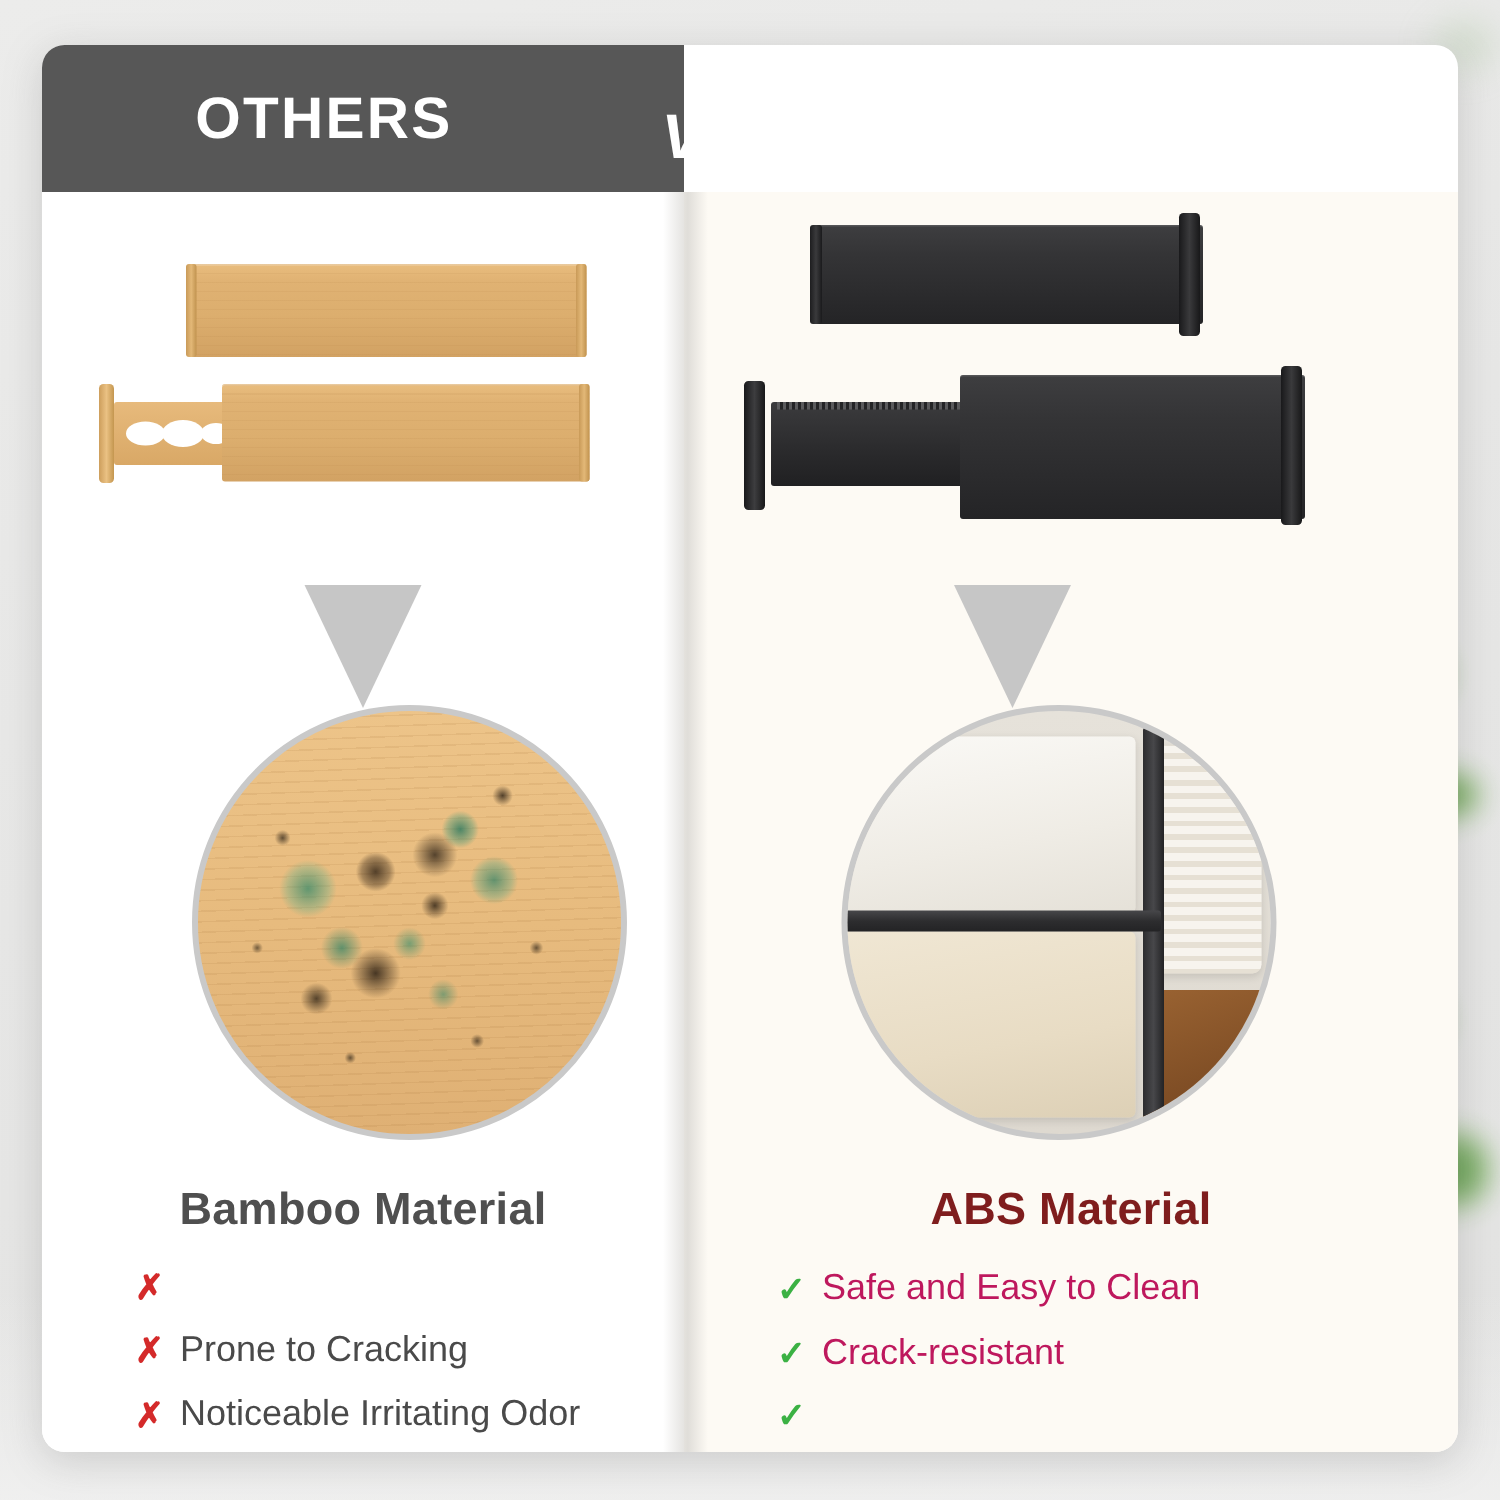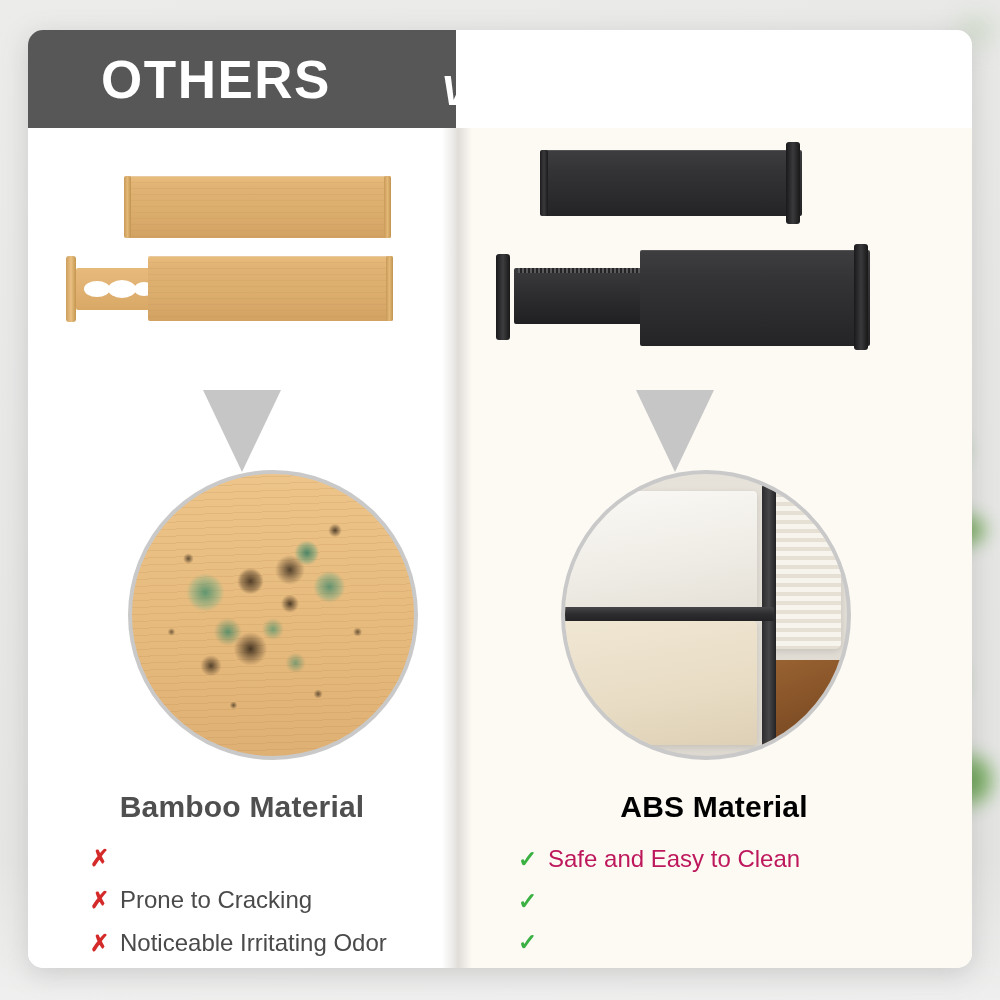--- a/index.html
+++ b/index.html
@@ -31,21 +31,21 @@
     border-radius:15px;overflow:hidden;
     box-shadow:0 6px 26px rgba(120,120,120,.28);
     background:#fff;}
 
   
   .header{position:absolute;left:0;top:0;width:100%;height:98px;display:flex;}
   .hdr-left{width:428px;height:100%;background:#575757;position:relative;}
   .hdr-right{flex:1;height:100%;background:#f96400;position:relative;}
   .hdr-title{position:absolute;top:0;left:0;width:100%;height:100%;
     display:flex;align-items:center;justify-content:center;
-    color:#fff;font-size:53px;font-weight:700;letter-spacing:1.5px;line-height:1;}
+    color:#fff;font-size:39px;font-weight:700;letter-spacing:1.5px;line-height:1;}
   .hdr-left .hdr-title{padding-right:52px;box-sizing:border-box;}
   .hdr-right .hdr-title{padding-left:40px;box-sizing:border-box;}
   .vs{position:absolute;left:404px;top:36px;width:72px;height:50px;
     color:#fff;font-size:42px;font-weight:700;font-style:italic;
     line-height:50px;text-align:center;z-index:5;letter-spacing:-1px;}
 
   
   .body{position:absolute;left:0;top:98px;width:100%;height:840px;display:flex;}
   .pane{position:relative;height:100%;overflow:hidden;}
   .pane-left{width:428px;background:#ffffff;}
@@ -134,21 +134,21 @@
     background:linear-gradient(160deg,#9a6332 0%,#7d4c24 70%);}
   .dw-div-v{position:absolute;left:70%;top:4%;width:5%;height:92%;border-radius:2px;
     background:linear-gradient(90deg,#2d2d2f,#47474a,#232325);}
   .dw-div-h{position:absolute;left:-8%;top:47%;width:82%;height:5%;border-radius:2px;
     background:linear-gradient(180deg,#47474a,#2d2d2f,#232325);}
 
   
   .foot{position:absolute;left:0;width:100%;}
   .foot-title{text-align:center;font-size:30px;font-weight:600;letter-spacing:.2px;}
   .t-gray{color:#4f4f4f;}
-  .t-orange{color:#000000;}
+  .t-orange{color:#7f1d1d;}
   .bullets{margin:14px 0 0 0;padding:0;list-style:none;}
   .bullet{display:flex;align-items:center;font-size:24px;line-height:1.78;}
   .bullet .mark{width:30px;flex:0 0 30px;font-size:23px;font-weight:700;text-align:left;}
   .mark-x{color:#d42a2a;}
   .mark-c{color:#3bb143;}
   .txt-gray{color:#4a4a4a;}
   .txt-orange{color:#be185d;}
 </style>
 </head>
 <body>
@@ -241,20 +241,21 @@
 
       <div class="foot" style="top:662px;">
         <div class="foot-title t-orange">ABS Material</div>
         <ul class="bullets" style="margin-left:62px;">
           <li class="bullet">
             <span class="mark mark-c">✓</span>
             <span class="txt-orange">Safe and Easy to Clean</span>
           </li>
           <li class="bullet">
             <span class="mark mark-c">✓</span>
+            <span class="txt-orange">Crack-resistant</span>
           </li>
           <li class="bullet">
             <span class="mark mark-c">✓</span>
           </li>
         </ul>
       </div>
     </div>
 
   </div>
 

